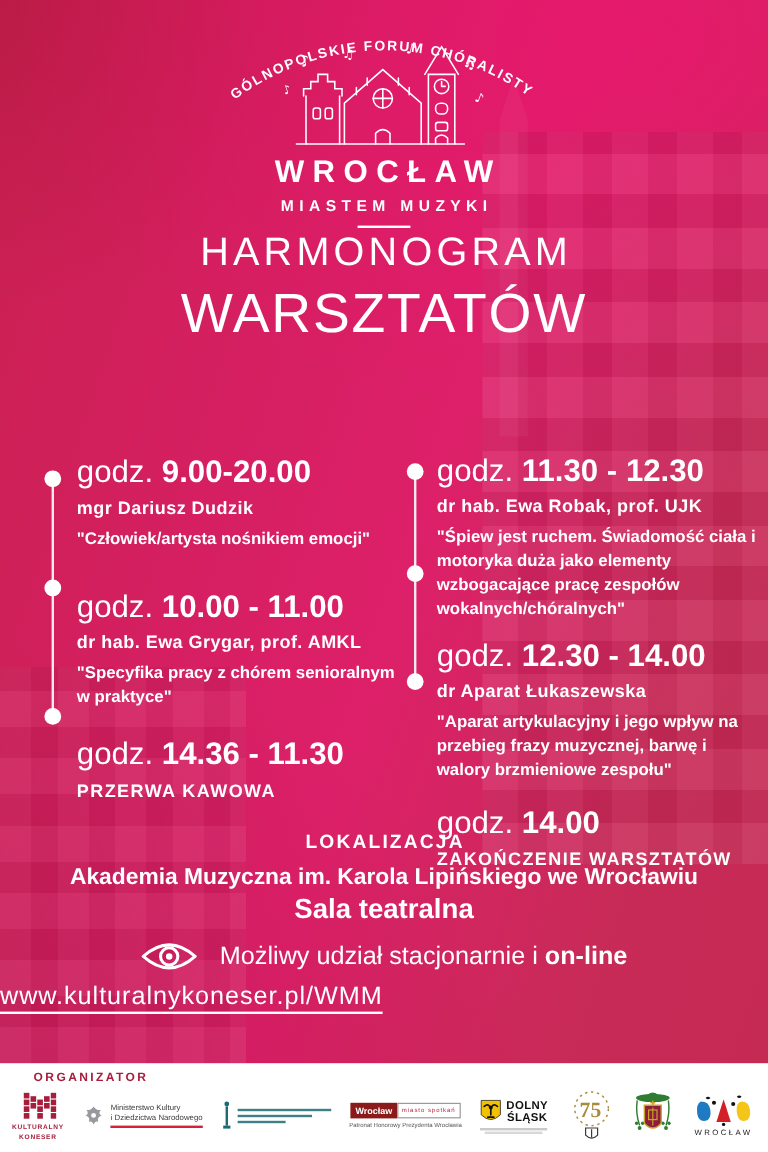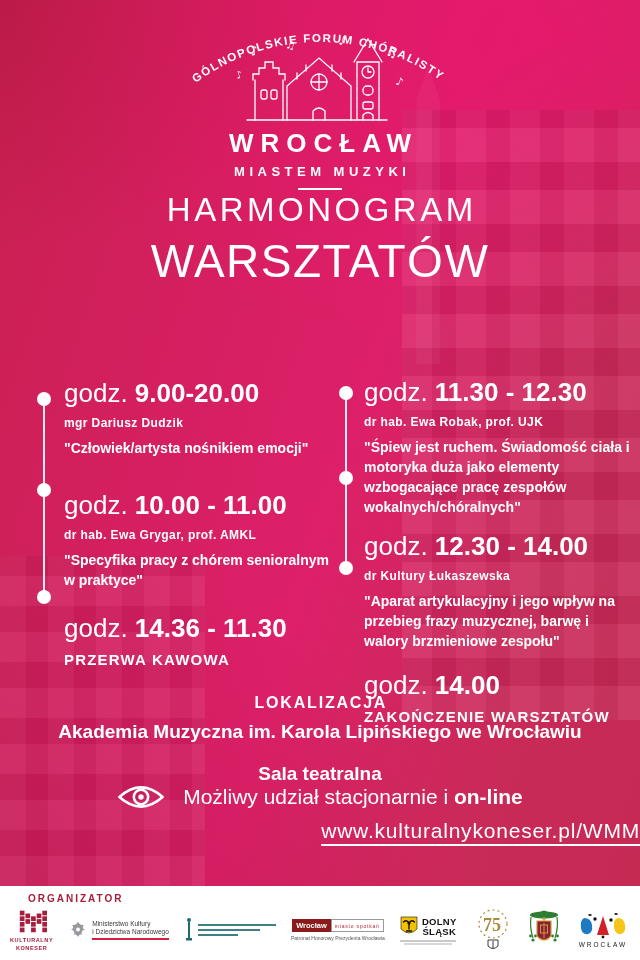--- a/index.html
+++ b/index.html
@@ -38,32 +38,32 @@
 
   
   .rail-line{position:absolute;width:2px;background:rgba(255,255,255,.9);}
   .rail-dot{position:absolute;width:14px;height:14px;border-radius:50%;background:#fff;}
   .col{position:absolute;width:268px;}
   #col-left{left:64px;top:379px;}
   #col-right{left:364px;top:378px;}
   .time-line{font-size:26px;line-height:29px;white-space:nowrap;}
   .time-prefix{font-weight:400;}
   .time-value{font-weight:700;}
-  .speaker{font-size:12px;font-weight:700;letter-spacing:.4px;line-height:19px;margin-top:6px;}
+  .speaker{font-size:15px;font-weight:700;letter-spacing:.4px;line-height:19px;margin-top:6px;}
   .topic{font-size:14px;font-weight:700;line-height:20px;margin-top:5px;}
   .caps-label{font-size:15px;font-weight:700;letter-spacing:1.2px;line-height:19px;margin-top:7px;}
 
   
   .location{position:absolute;top:694px;left:0;width:640px;text-align:center;}
   .loc-label{font-size:16px;font-weight:700;letter-spacing:1.8px;text-indent:1.8px;text-align:center;}
   .loc-venue{font-size:19px;font-weight:700;margin-top:9px;}
-  .loc-room{font-size:19px;font-weight:700;margin-top:20px;}
-
-  
-  .participation{position:absolute;top:781px;left:0;width:640px;text-align:right;}
+  .loc-room{font-size:23px;font-weight:700;margin-top:1px;}
+
+  
+  .participation{position:absolute;top:781px;left:0;width:640px;text-align:left;}
   .part-row{display:flex;align-items:center;justify-content:center;gap:18px;}
   .part-text{font-size:21px;font-weight:400;}
   .part-text b{font-weight:700;}
   .details-label{font-size:11px;font-weight:700;letter-spacing:2.6px;text-indent:2.6px;margin-top:12px;}
   .url{display:inline-block;font-size:21px;font-weight:400;letter-spacing:.8px;margin-top:6px;color:#fff;
        text-decoration:underline;text-underline-offset:6px;text-decoration-thickness:2px;cursor:pointer;}
 
   
   .footer{position:absolute;left:0;bottom:0;width:640px;height:74px;background:#fff;color:#222;margin-top:17px;}
   .organizer{position:absolute;left:28px;top:7px;font-size:10px;font-weight:700;letter-spacing:2px;color:#A61E3C;}
@@ -170,21 +170,21 @@
   </div>
 
   <div class="col" id="col-right">
     <div class="sched-item">
       <div class="time-line"><span class="time-prefix">godz.</span> <span class="time-value">11.30 - 12.30</span></div>
       <div class="speaker">dr hab. Ewa Robak, prof. UJK</div>
       <div class="topic">"Śpiew jest ruchem. Świadomość ciała i motoryka duża jako elementy wzbogacające pracę zespołów wokalnych/chóralnych"</div>
     </div>
     <div class="sched-item" style="margin-top:15px;">
       <div class="time-line"><span class="time-prefix">godz.</span> <span class="time-value">12.30 - 14.00</span></div>
-      <div class="speaker">dr Kultury Łukaszewska</div>
+      <div class="speaker">dr Aparat Łukaszewska</div>
       <div class="topic">"Aparat artykulacyjny i jego wpływ na przebieg frazy muzycznej, barwę i walory brzmieniowe zespołu"</div>
     </div>
     <div class="sched-item" style="margin-top:20px;">
       <div class="time-line"><span class="time-prefix">godz.</span> <span class="time-value">14.00</span></div>
       <div class="caps-label">ZAKOŃCZENIE WARSZTATÓW</div>
     </div>
   </div>
 
   <div class="location">
     <div class="loc-label">LOKALIZACJA</div>

